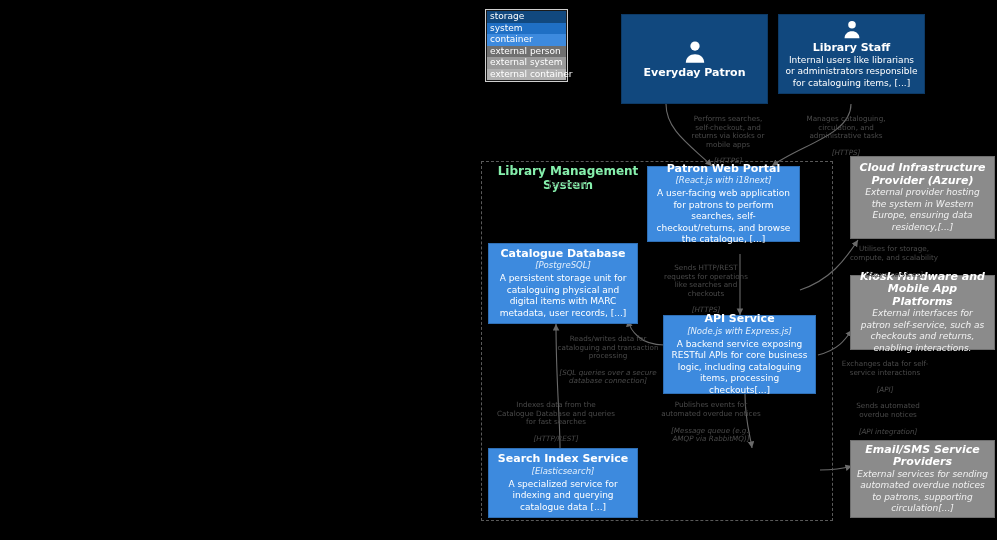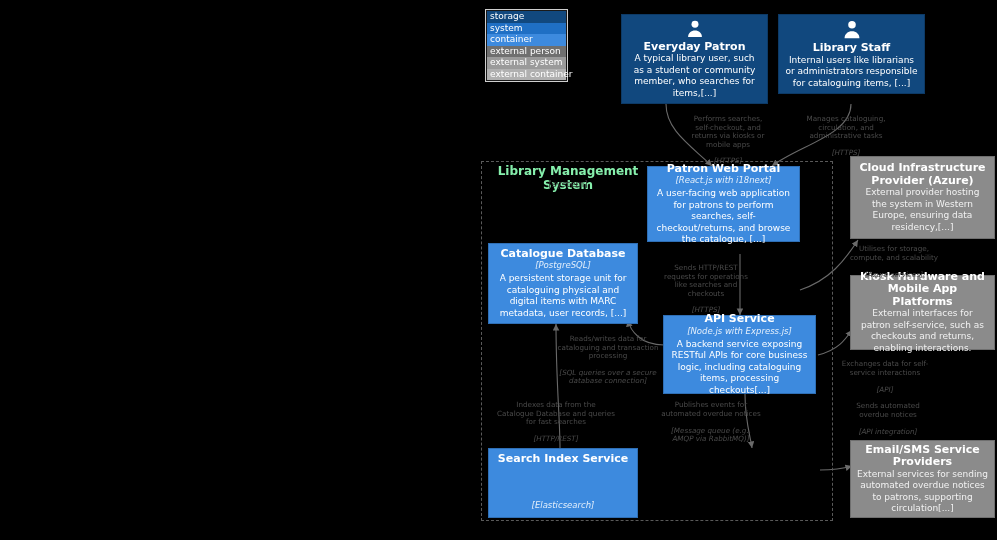--- a/index.html
+++ b/index.html
@@ -20,21 +20,21 @@
   .box{position:absolute;box-sizing:border-box;text-align:center;
        display:flex;flex-direction:column;justify-content:center;align-items:center;
        padding:4px 6px;}
   .box .ttl{font-weight:bold;font-size:11px;line-height:12.5px;color:#fff;}
   .box .tech{font-size:8.5px;font-style:italic;line-height:10px;color:#e2eefb;margin-bottom:3px;}
   .box .desc{font-size:9px;line-height:11.5px;color:#fff;}
 
   .person{background:#11487e;border:1px solid #0d3a66;}
   .person .desc{color:#ffffff;}
   .container{background:#3d8ade;border:1px solid #2f6fb5;}
-  .ext{background:#8b8b8b;border:1px solid #6f6f6f;}
+  .ext{background:#8b8b8b;border:1px solid #6f6f6f;font-style:italic;}
   .ext .ttl{color:#fff;}
   .ext .desc{color:#f2f2f2;}
 
   .avatar{width:26px;height:26px;margin-bottom:2px;}
 
   
   .boundary{position:absolute;left:481px;top:161px;width:352px;height:360px;
             border:1px dashed #5a5a5a;box-sizing:border-box;}
   .boundary-title{position:absolute;left:481px;top:164px;width:174px;text-align:center;
                   font-size:12px;font-weight:bold;color:#86efac;}
@@ -87,21 +87,20 @@
     <div class="legend-row" style="background:#9a9a9a"><span>external system</span></div>
     <div class="legend-row" style="background:#b0b0b0"><span>external container</span></div>
   </div>
 
   <div class="box person" style="left:593px;top:14px;width:147px;height:90px;margin-left:28px;">
     <svg class="avatar" viewBox="0 0 24 24">
       <circle cx="12" cy="6.5" r="4.3" fill="#ffffff"></circle>
       <path d="M3.5 22c0-4.9 3.8-8 8.5-8s8.5 3.1 8.5 8z" fill="#ffffff"></path>
     </svg>
     <div class="ttl">Everyday Patron</div>
-    <div class="desc">A typical library user, such as a student or community member, who searches for items,[...]</div>
   </div>
 
   <div class="box person" style="left:778px;top:14px;width:147px;height:80px;">
     <svg class="avatar" viewBox="0 0 24 24">
       <circle cx="12" cy="6.5" r="4.3" fill="#ffffff"></circle>
       <path d="M3.5 22c0-4.9 3.8-8 8.5-8s8.5 3.1 8.5 8z" fill="#ffffff"></path>
     </svg>
     <div class="ttl">Library Staff</div>
     <div class="desc">Internal users like librarians or administrators responsible for cataloguing items, [...]</div>
   </div>
@@ -124,20 +123,21 @@
 
   <div class="box container" style="left:663px;top:315px;width:153px;height:79px;">
     <div class="ttl">API Service</div>
     <div class="tech">[Node.js with Express.js]</div>
     <div class="desc">A backend service exposing RESTful APIs for core business logic, including cataloguing items, processing checkouts[...]</div>
   </div>
 
   <div class="box container" style="left:488px;top:448px;width:150px;height:70px;justify-content:space-between;">
     <div class="ttl">Search Index Service</div>
     <div class="tech">[Elasticsearch]</div>
+    <div class="desc">A specialized service for indexing and querying catalogue data [...]</div>
   </div>
 
 
   <div class="box ext" style="left:850px;top:156px;width:145px;height:83px;">
     <div class="ttl">Cloud Infrastructure Provider (Azure)</div>
     <div class="desc">External provider hosting the system in Western Europe, ensuring data residency,[...]</div>
   </div>
 
   <div class="box ext" style="left:850px;top:275px;width:145px;height:75px;">
     <div class="ttl">Kiosk Hardware and Mobile App Platforms</div>

